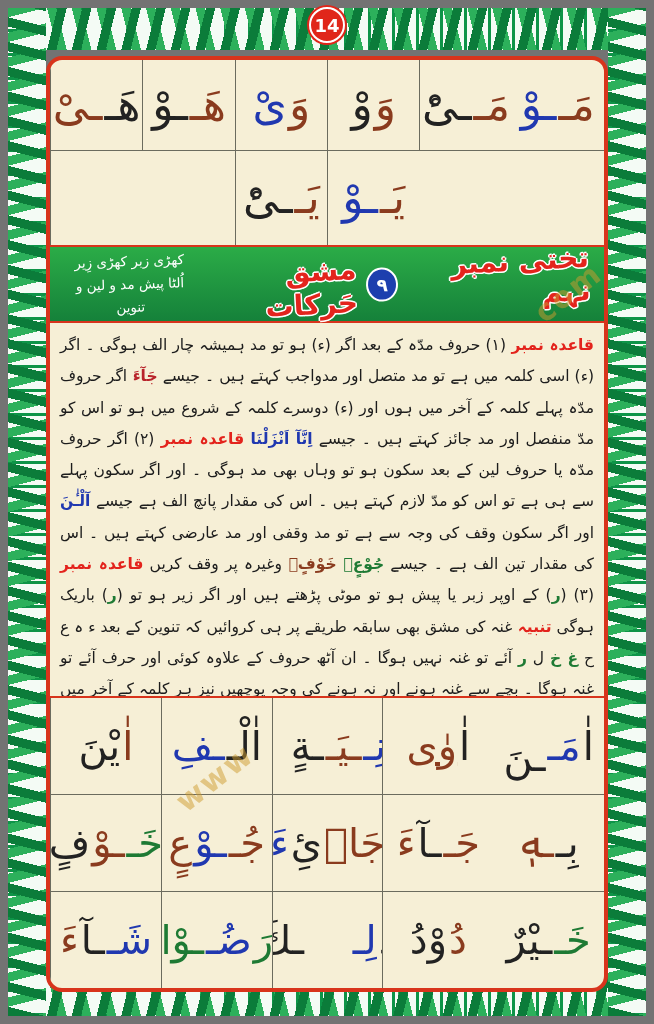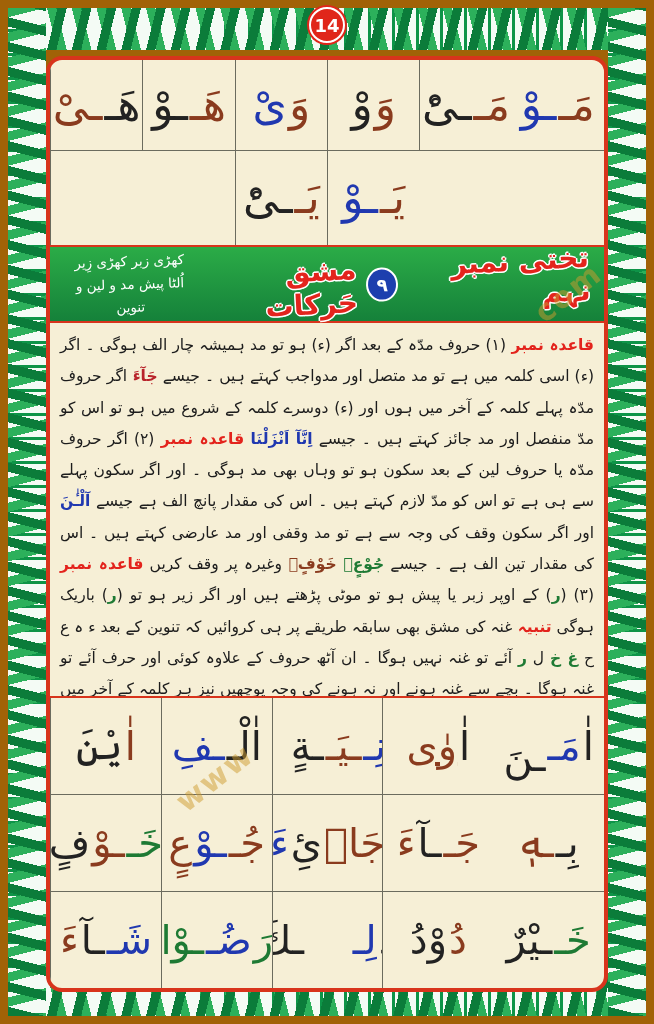--- a/index.html
+++ b/index.html
@@ -1,16 +1,16 @@
 <!DOCTYPE html>
 <html lang="ur"><head>
 <meta charset="utf-8">
 <style>
   html,body{margin:0;padding:0;background:#222;}
-  .page{position:relative;width:654px;height:1024px;background:#a16207;overflow:hidden;
+  .page{position:relative;width:654px;height:1024px;background:#737373;overflow:hidden;
         font-family:"DejaVu Sans",sans-serif;}
   
   .leafband{position:absolute;background-color:#f4fbf5;}
   .leafband.h{left:8px;right:8px;height:42px;
     background-image:
       repeating-linear-gradient(104deg,#0b7c3a 0 9px,rgba(255,255,255,0) 9px 24px),
       repeating-linear-gradient(76deg,#2cb05b 0 9px,rgba(244,251,245,0) 9px 24px),
       repeating-linear-gradient(90deg,#0e9448 0 3px,rgba(255,255,255,0) 3px 24px);}
   .leafband.top{top:8px;} .leafband.bot{bottom:8px;}
   .leafband.v{top:8px;bottom:8px;width:38px;
@@ -143,21 +143,21 @@
             <span style="color: rgb(32, 56, 176);">نِـ</span>
             <span style="color: rgb(138, 59, 30);">ـيَـ</span>
             <span style="color: rgb(34, 34, 34); margin-left: 36px;">ـةٍ</span>
           </div>
         <div class="cell word">
             <span style="color: rgb(34, 34, 34);">اٰلْـ</span>
             <span style="color: rgb(32, 56, 176);">ـفِ</span>
           </div>
         <div class="cell word">
             <span style="color: rgb(138, 59, 30);">اٰ</span>
-            <span style="color: rgb(34, 34, 34); font-family: Liberation Serif, serif;">يْنَ</span>
+            <span style="color: rgb(34, 34, 34);">يْنَ</span>
           </div>
       </div>
       <div class="trow">
         <div class="cell word">
             <span style="color: rgb(34, 34, 34);">بِـ</span>
             <span style="color: rgb(138, 59, 30);">ـهٖ</span>
           </div>
         <div class="cell word">
             <span style="color: rgb(138, 59, 30);">جَـ</span>
             <span style="color: rgb(34, 34, 34);">ـآ</span>

